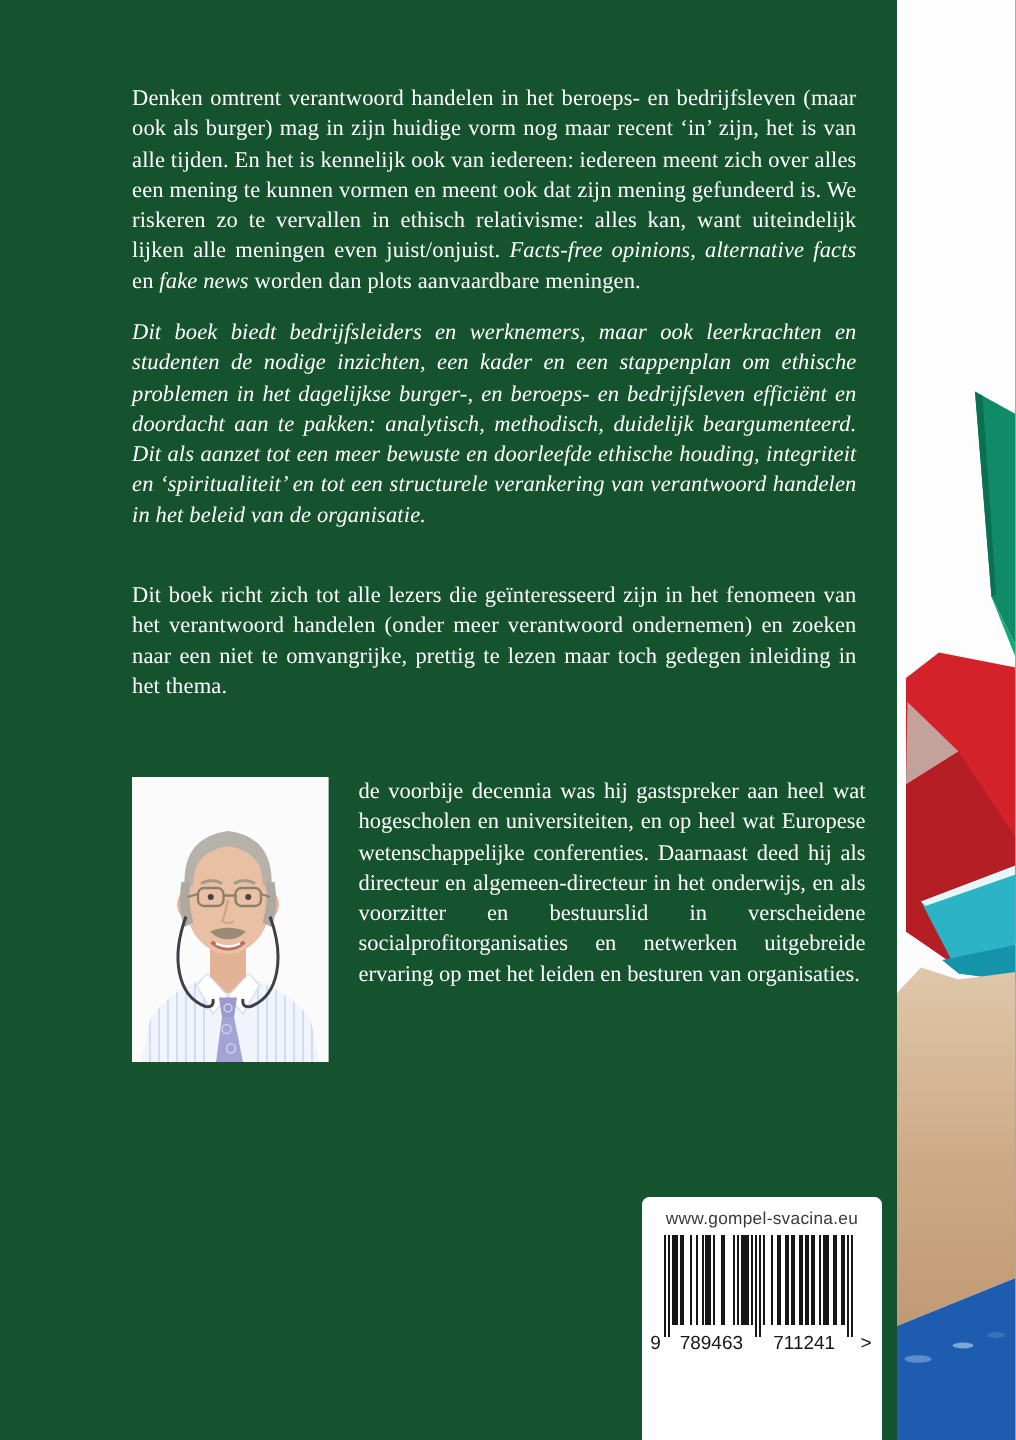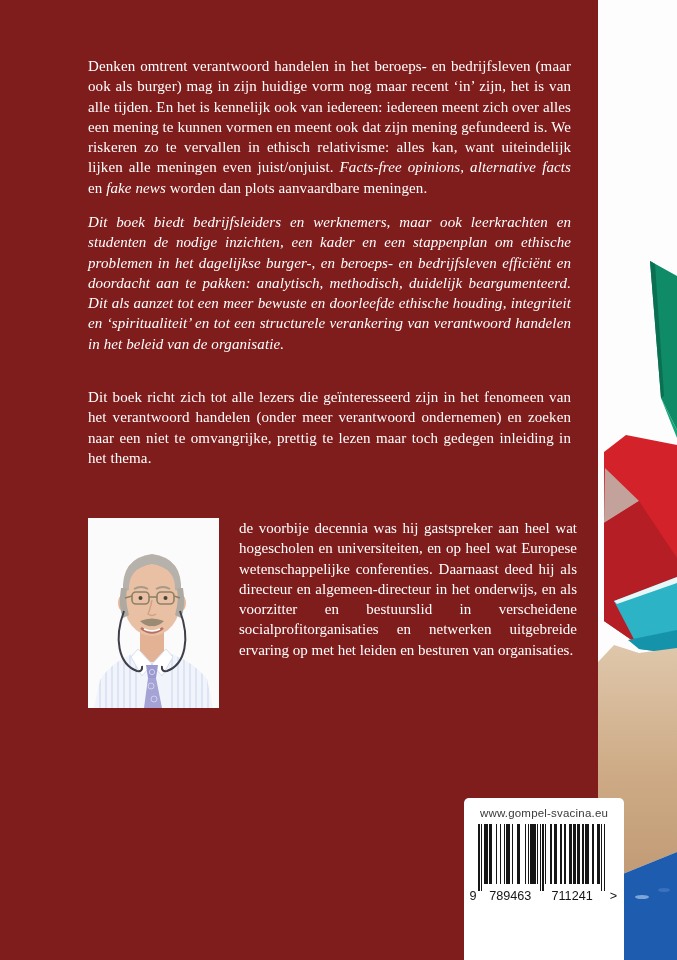--- a/index.html
+++ b/index.html
@@ -3,21 +3,21 @@
 <meta charset="utf-8">
 <style>
   html, body { margin:0; padding:0; }
   body {
     width:677px; height:960px; overflow:hidden; position:relative;
     background:#ffffff; font-family:"Liberation Serif", serif;
   }
   .back-cover { position:absolute; left:0; top:0; width:677px; height:960px; }
   .blue-panel {
     position:absolute; left:0; top:0; width:598px; height:960px;
-    background:#7f1d1d;
+    background:#14532d;
   }
   .para {
     position:absolute; left:88px; width:483px; margin:0;
     color:#ffffff; font-size:15px; line-height:20.3px;
     text-align:justify; letter-spacing:0.1px;
   }
   #p1 { top:56px; }
   #p2 { top:212px;font-style:italic; }
   #p3 { top:358px;margin-top:29px; }
   .italic { font-style:italic; }
@@ -33,21 +33,21 @@
     position:absolute; left:88px; top:518px; width:492px;
     display:flex; gap:20px; align-items:flex-start;
   }
   .portrait-frame { flex:none; width:131px; height:190px; background:#fbfbfc; }
   .bio-rest {
     width:338px; margin:0; color:#ffffff; font-size:15px;
     line-height:20.3px; text-align:justify;
   }
   .photo-strip { position:absolute; left:598px; top:0; width:79px; height:960px; }
   .barcode-panel {
-    position:absolute; left:464px; top:798px; width:160px; height:162px;
+    position:absolute; left:428px; top:798px; width:160px; height:162px;
     background:#ffffff; border-radius:5px 5px 0 0; text-align:center;
   }
   .publisher-url {
     margin:9px 0 2px 0; font-family:"Liberation Sans", sans-serif;
     font-size:11.5px; color:#3a3a3a; letter-spacing:0.2px;
   }
   .bc-digit {
     font-family:"Liberation Sans", sans-serif; font-size:13.5px; fill:#161616;
   }
   #barcode-svg { width:150px; height:84px; }

